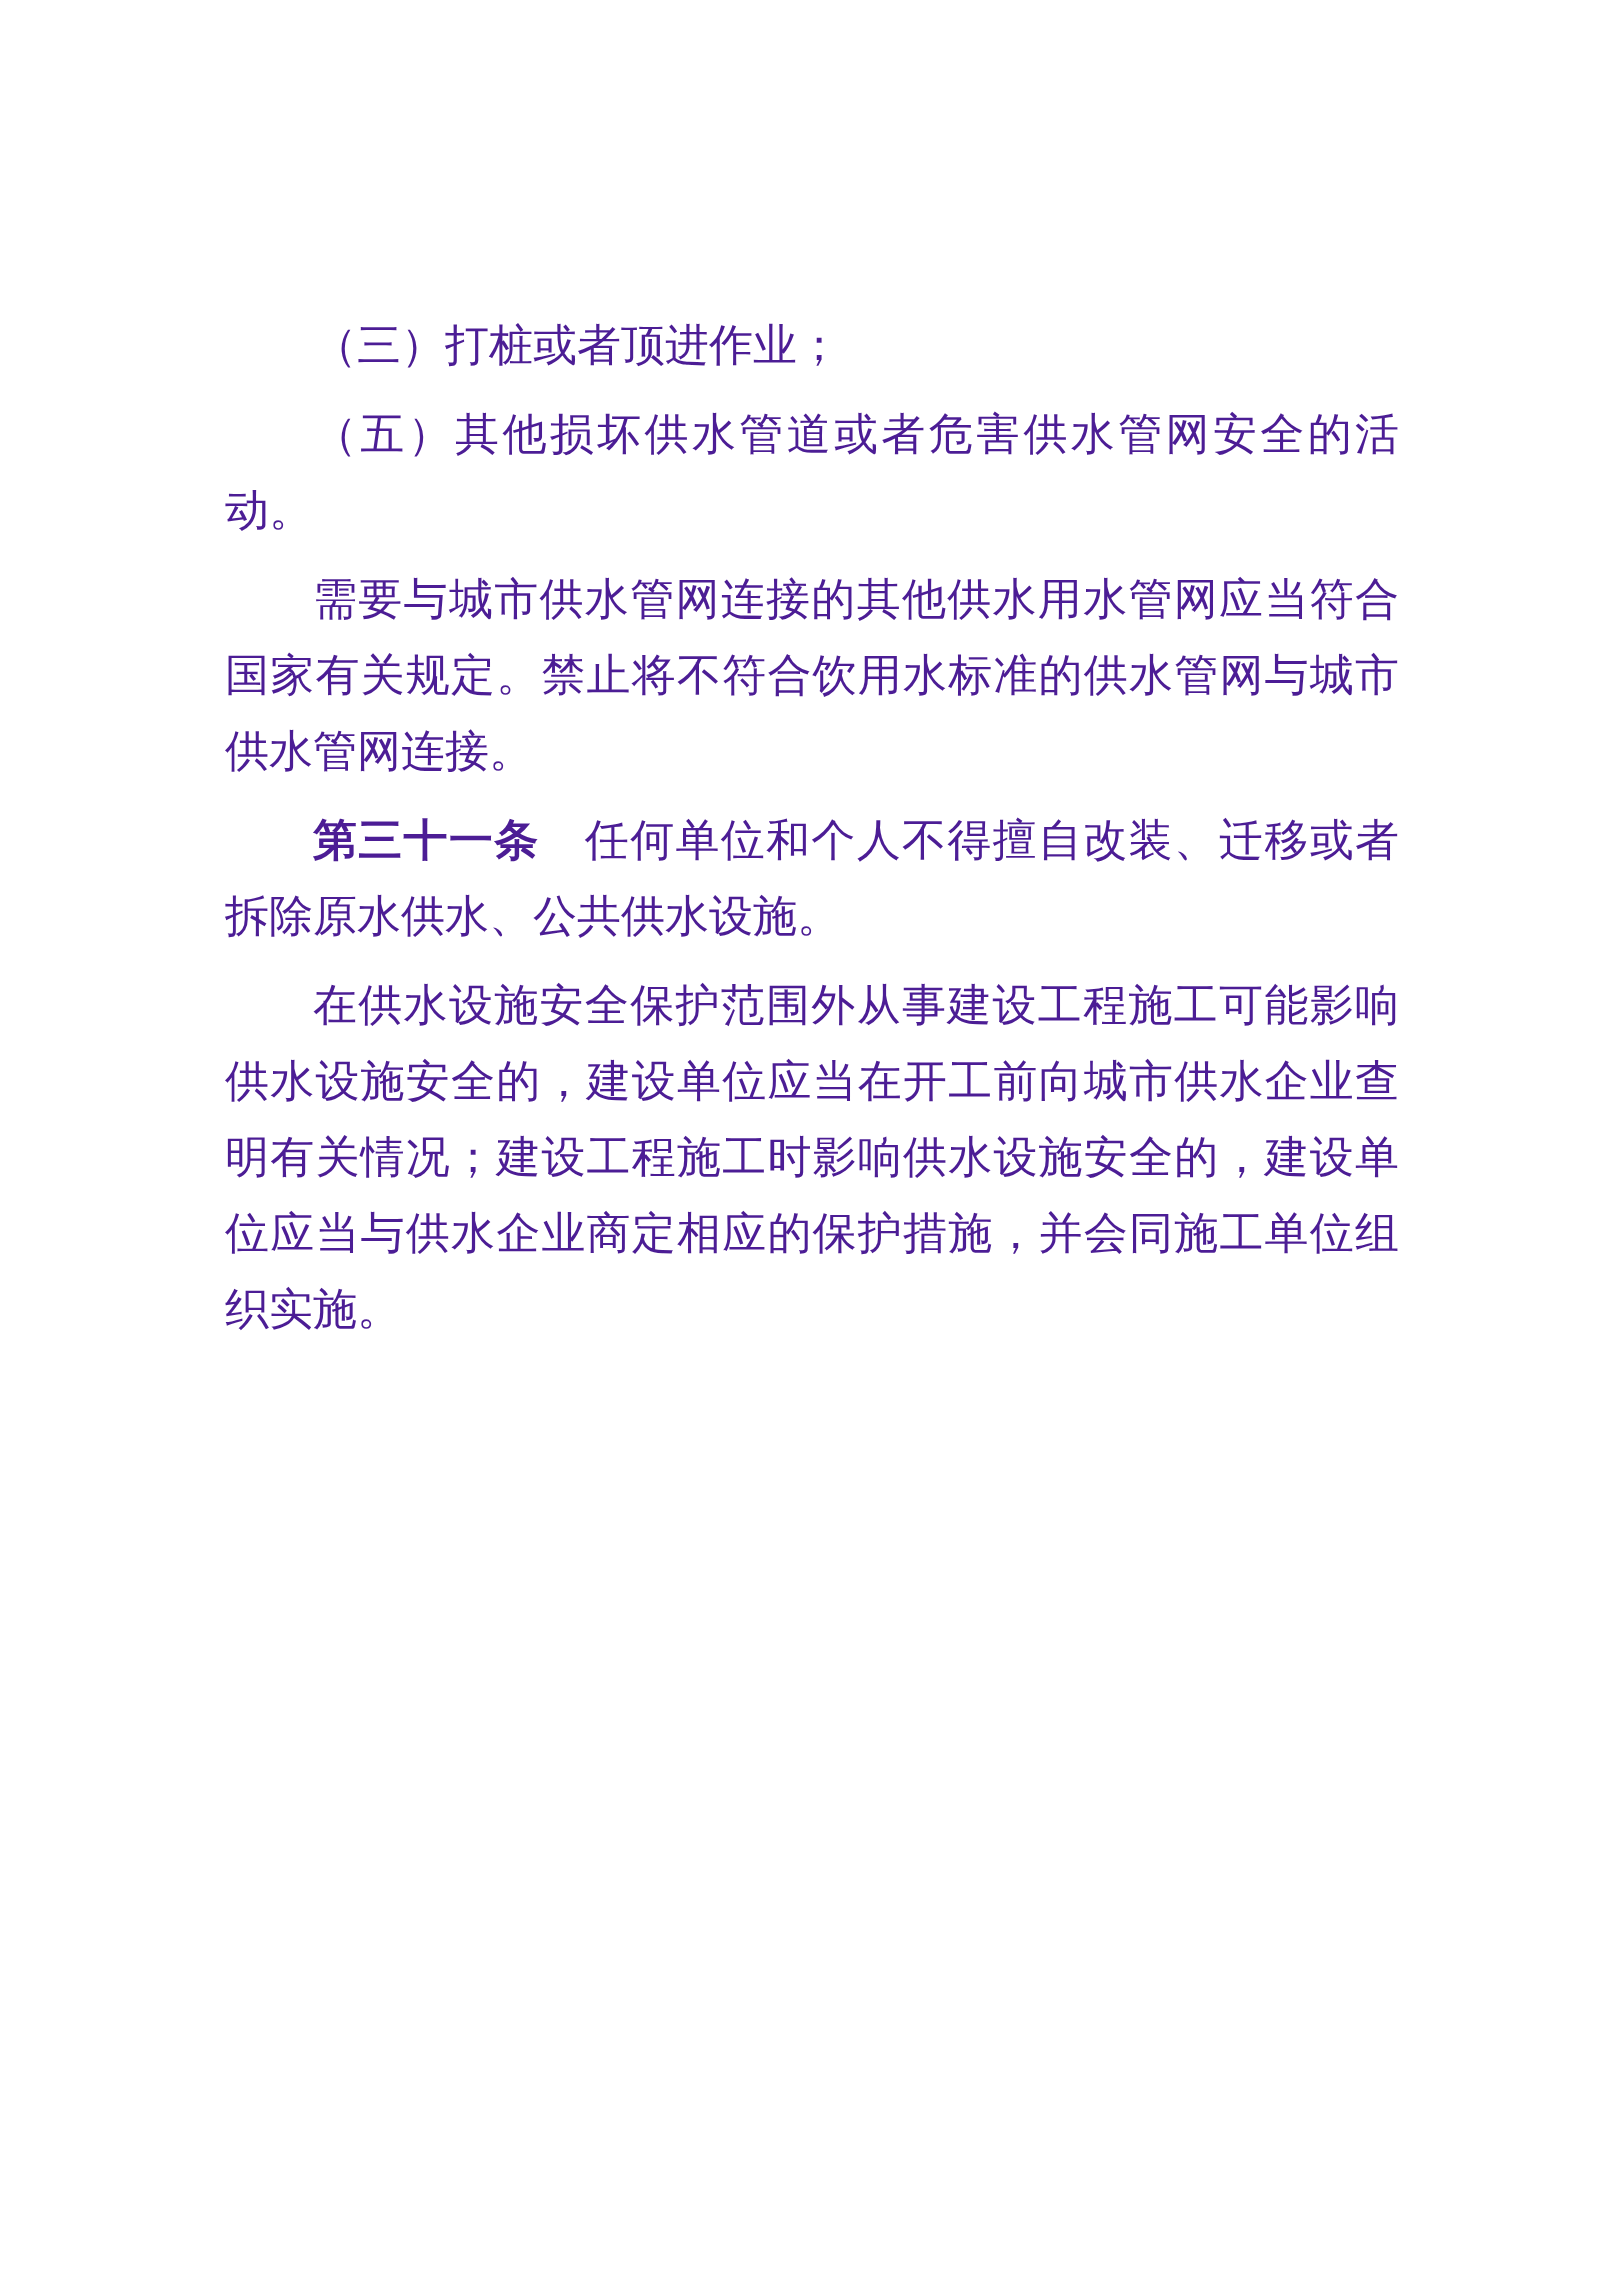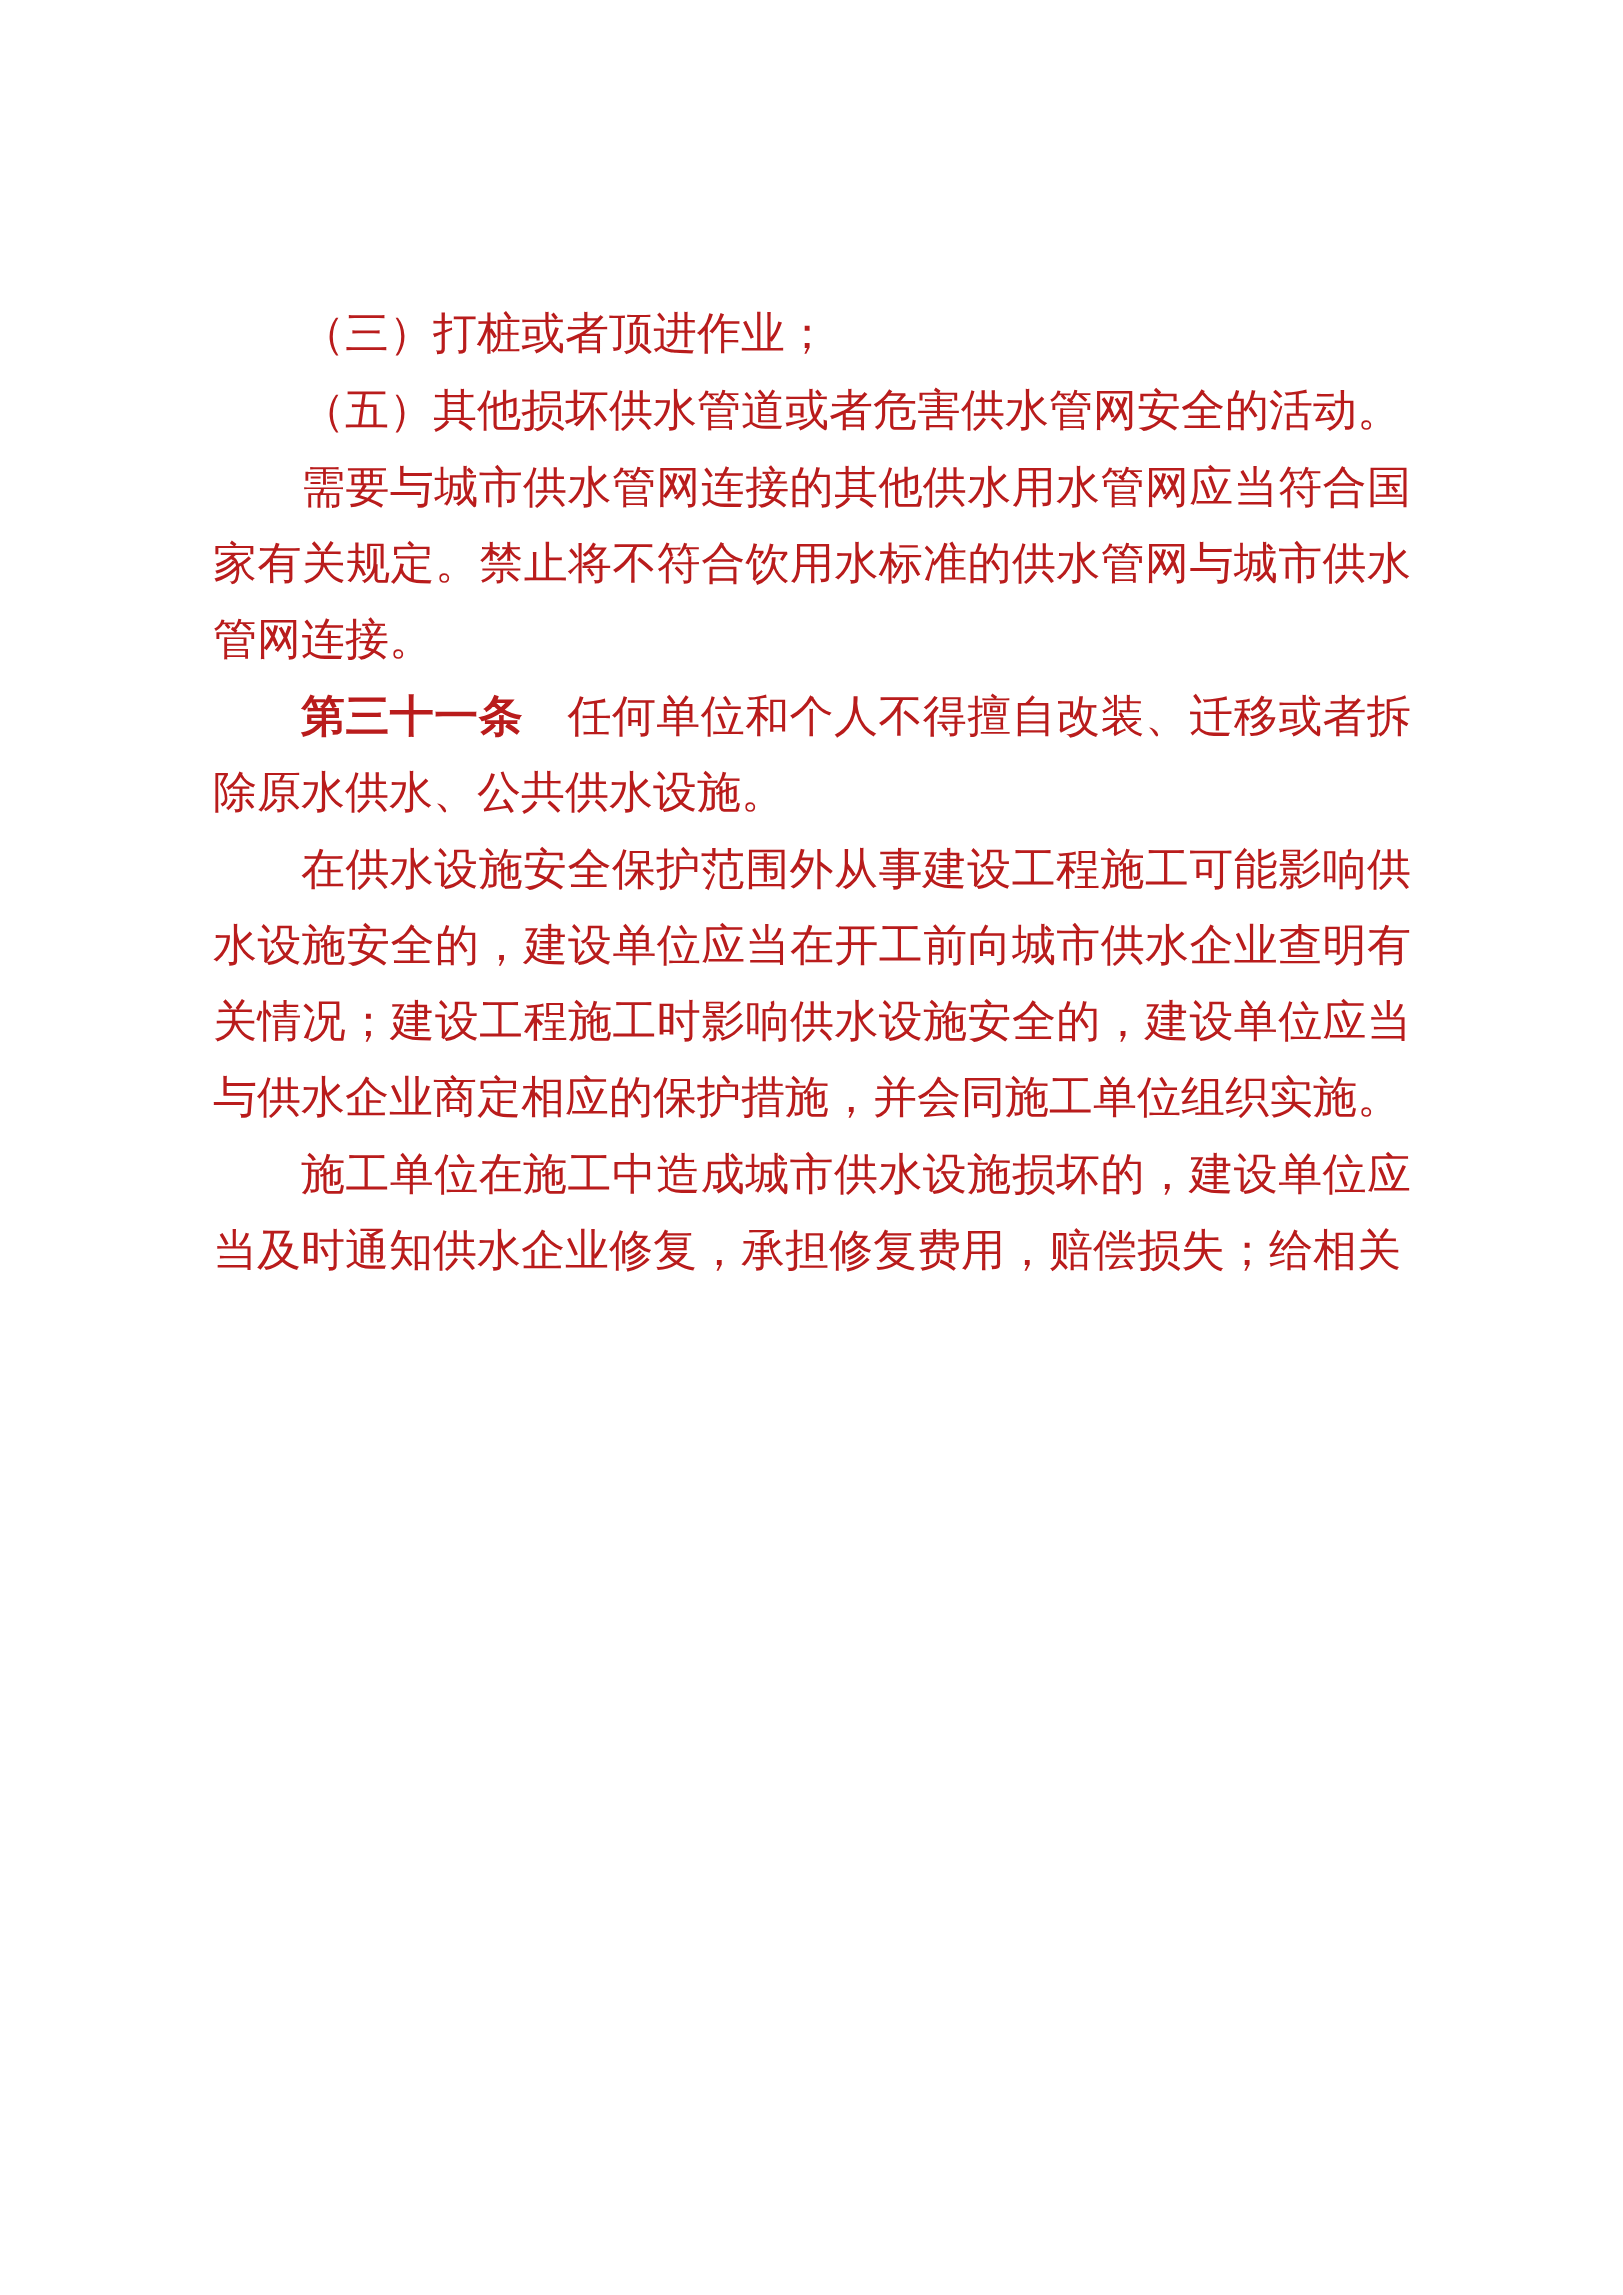--- a/index.html
+++ b/index.html
@@ -23,30 +23,30 @@
     height: 2295px;
     background: #ffffff;
   }
   .doc-body {
     position: absolute;
     left: 213px;
     top: 295px;
     width: 1198px;
   }
   p.para {
-    margin: 0;
+    margin: 12px;
     padding: 0;
     font-size: 44px;
     line-height: 76px;
     text-indent: 2em;
     text-align: justify;
     text-justify: inter-ideograph;
     letter-spacing: 0;
     word-break: normal;
-    color: #b91c1c;
+    color: #4c1d95;
   }
   p.para .lead {
     font-weight: 700;
     font-family: "Liberation Sans", "DejaVu Sans", sans-serif;
   }
 </style>
 </head>
 <body>
 
 <div class="page">
@@ -58,17 +58,16 @@
     <p class="para"><span class="lead"></span><span>（五）其他损坏供水管道或者危害供水管网安全的活动。</span></p>
 
 
     <p class="para"><span class="lead"></span><span>需要与城市供水管网连接的其他供水用水管网应当符合国家有关规定。禁止将不符合饮用水标准的供水管网与城市供水管网连接。</span></p>
 
     <p class="para"><span class="lead">第三十一条</span><span>　任何单位和个人不得擅自改装、迁移或者拆除原水供水、公共供水设施。</span></p>
 
     <p class="para"><span class="lead"></span><span>在供水设施安全保护范围外从事建设工程施工可能影响供水设施安全的，建设单位应当在开工前向城市供水企业查明有关情况；建设工程施工时影响供水设施安全的，建设单位应当与供水企业商定相应的保护措施，并会同施工单位组织实施。</span></p>
 
 
-    <p class="para"><span class="lead"></span><span>施工单位在施工中造成城市供水设施损坏的，建设单位应当及时通知供水企业修复，承担修复费用，赔偿损失；给相关</span></p>
 
   </div>
 </div>
 
 
 </body></html>

